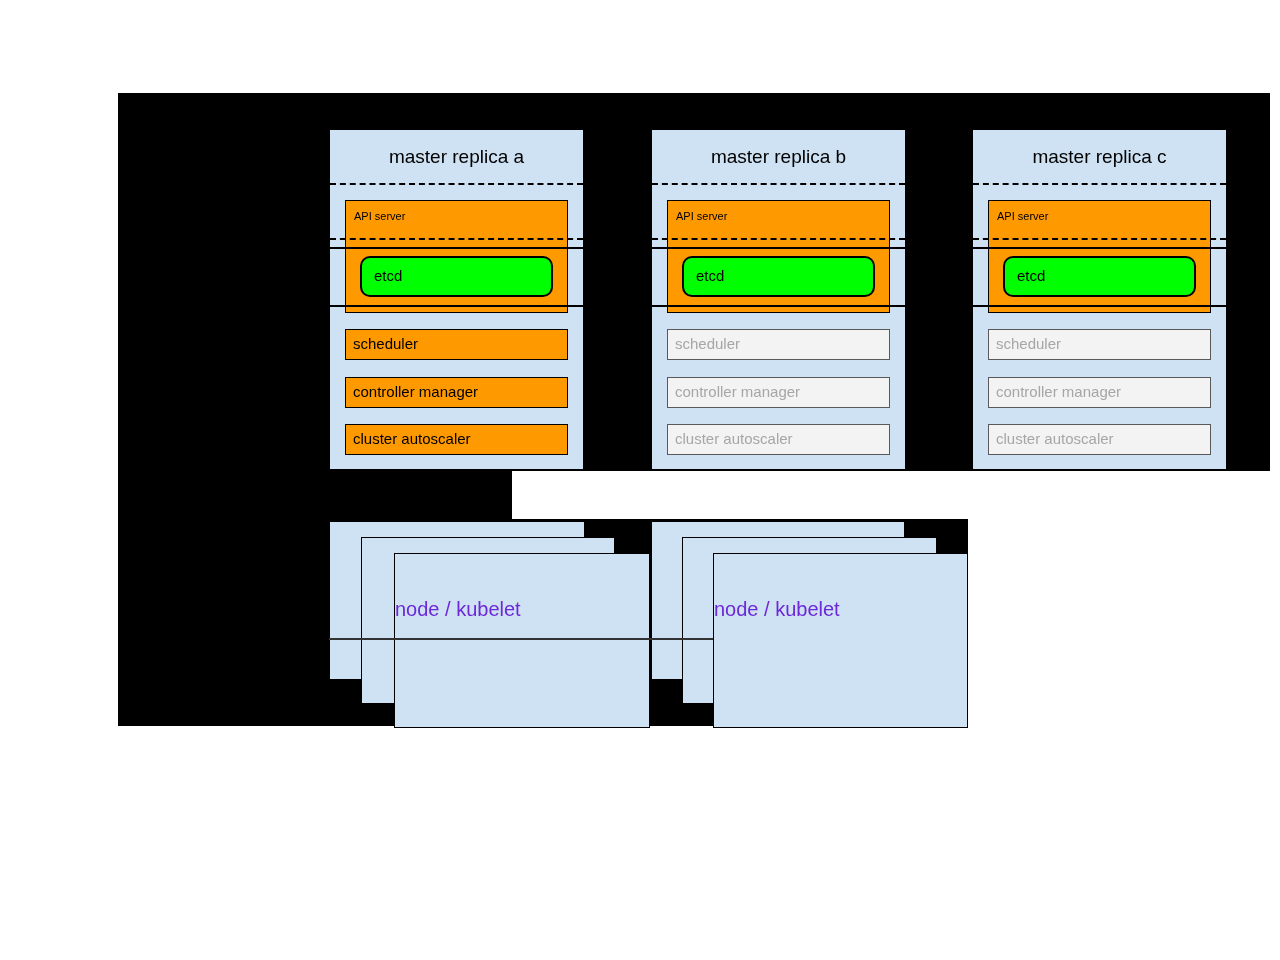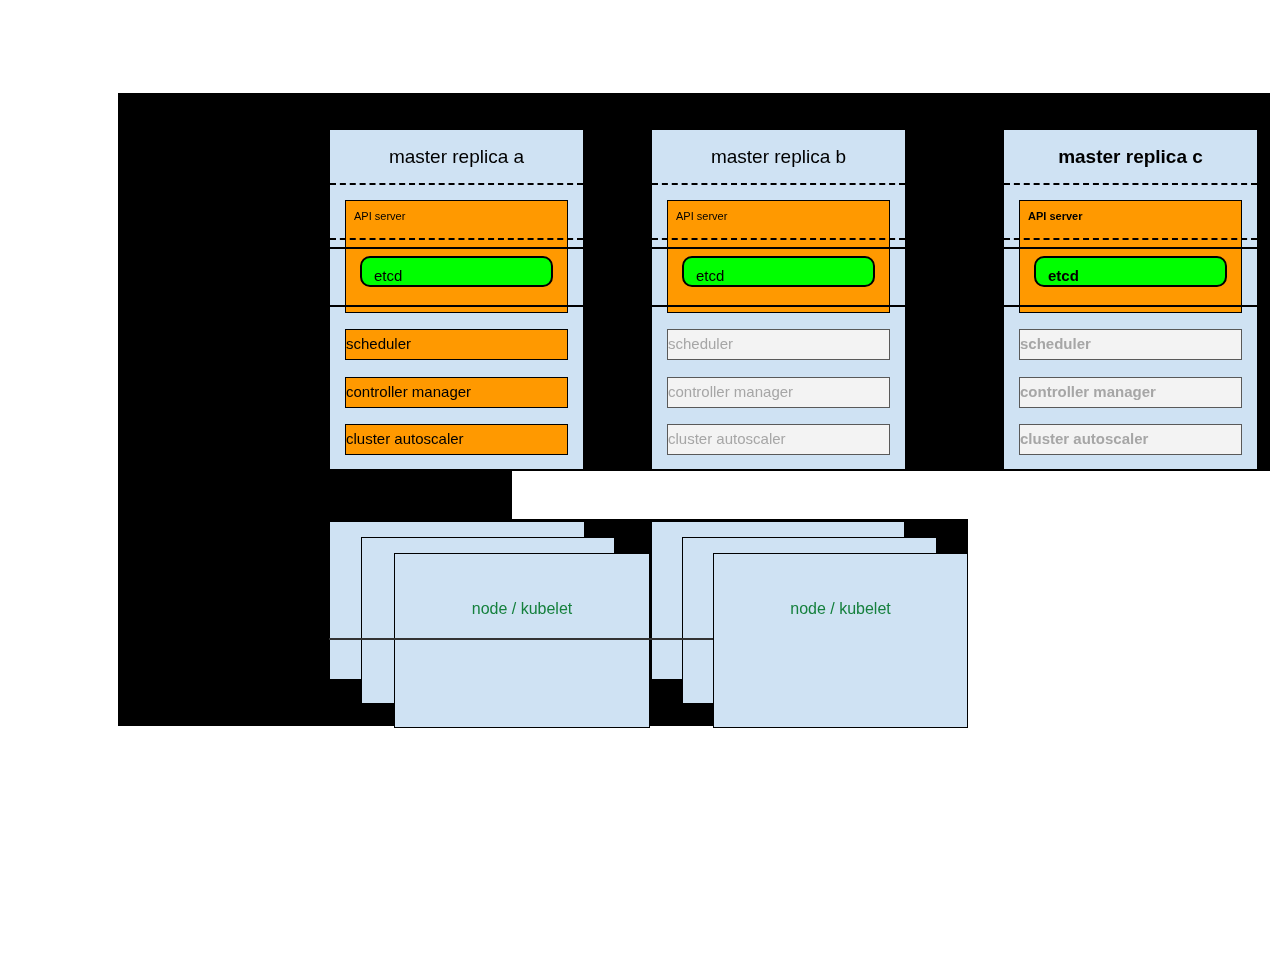--- a/index.html
+++ b/index.html
@@ -47,21 +47,21 @@
   }
   .api-label {
     position: absolute;
     top: 9px; left: 8px;
     font-size: 11px;
     color: #000000;
   }
   .etcd-box {
     position: absolute;
     left: 30px; top: 126px;
-    width: 193px; height: 31px;
+    width: 193px; height: 41px;
     background: #00ff00;
     border: 2px solid #000000;
     border-radius: 10px;
     box-sizing: border-box;
   }
   .etcd-label {
     display: block;
     padding-left: 12px;
     line-height: 36px;
     font-size: 15px;
@@ -70,20 +70,21 @@
   .comp {
     position: absolute;
     left: 15px;
     width: 223px; height: 31px;
     background: #ff9900;
     border: 1px solid #000000;
     box-sizing: border-box;
   }
   .comp .comp-label {
     display: block;
+    padding-left: 7px;
     line-height: 28px;
     font-size: 15px;
     color: #000000;
   }
   .comp.scheduler  { top: 199px; }
   .comp.controller { top: 247px; }
   .comp.autoscaler { top: 294px; }
 
   .master.inactive .comp {
     background: #f3f3f3;
@@ -97,23 +98,23 @@
     background: #cfe2f3;
     border: 1px solid #000000;
     box-sizing: border-box;
   }
   .node-label {
     position: absolute;
     left: 0; right: 0;
     top: 43px;
     height: 24px;
     line-height: 24px;
-    text-align: center;
-    font-size: 16px;
-    color: #15803d;
+    text-align: left;
+    font-size: 20px;
+    color: #6d28d9;
   }
   .connector-line {
     position: absolute;
     left: 329px; top: 638px;
     width: 384px; height: 2px;
     background: #333333;
   }
 </style>
 </head>
 <body>
@@ -163,21 +164,21 @@
       <span class="comp-label">scheduler</span>
     </div>
     <div class="comp controller">
       <span class="comp-label">controller manager</span>
     </div>
     <div class="comp autoscaler">
       <span class="comp-label">cluster autoscaler</span>
     </div>
   </div>
 
-  <div class="master inactive" style="left:1003px;font-weight:bold;">
+  <div class="master inactive" style="left:972px;">
     <div class="m-title">master replica c</div>
     <div class="hline dashed" style="top:53px;"></div>
     <div class="api-box">
       <span class="api-label">API server</span>
     </div>
     <div class="hline dashed" style="top:108px;"></div>
     <div class="hline solid" style="top:117px;"></div>
     <div class="etcd-box">
       <span class="etcd-label">etcd</span>
     </div>

